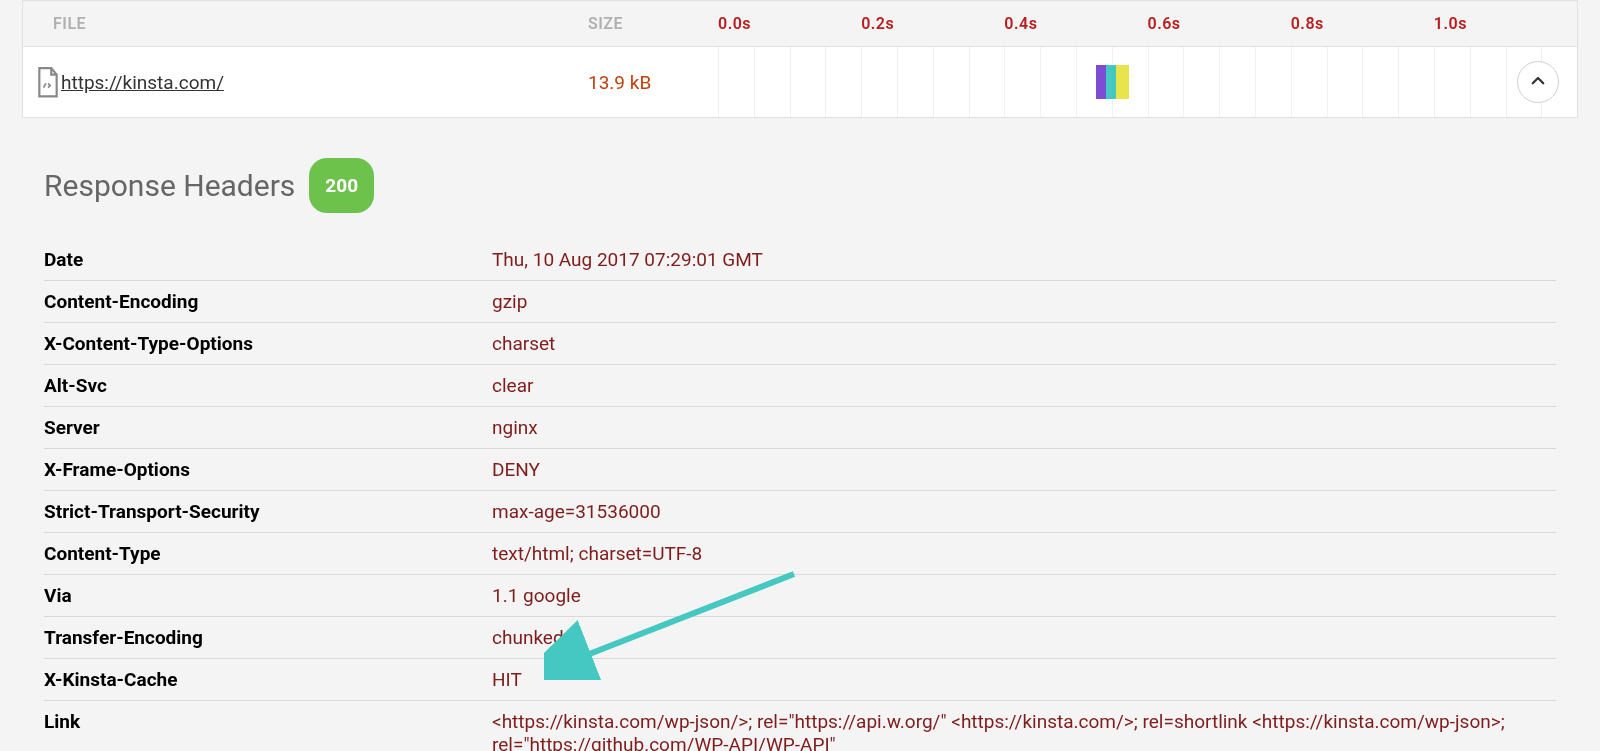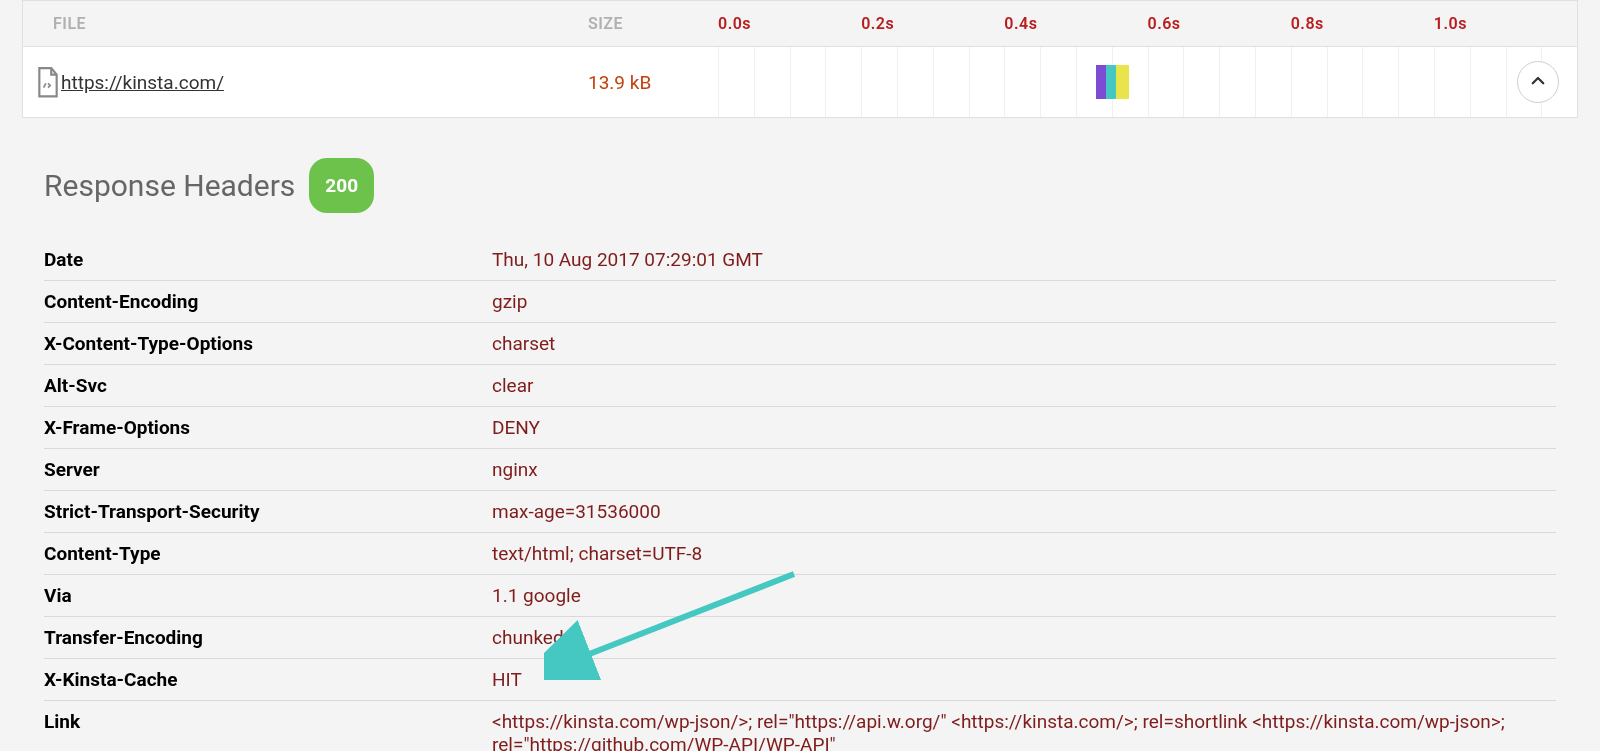--- a/index.html
+++ b/index.html
@@ -167,26 +167,26 @@
         </tr>
         <tr>
           <td class="k">X-Content-Type-Options</td>
           <td class="v">charset</td>
         </tr>
         <tr>
           <td class="k">Alt-Svc</td>
           <td class="v">clear</td>
         </tr>
         <tr>
+          <td class="k">Server</td>
+          <td class="v">nginx</td>
+        </tr>
+        <tr>
           <td class="k">X-Frame-Options</td>
           <td class="v">DENY</td>
-        </tr>
-        <tr>
-          <td class="k">Server</td>
-          <td class="v">nginx</td>
         </tr>
         <tr>
           <td class="k">Strict-Transport-Security</td>
           <td class="v">max-age=31536000</td>
         </tr>
         <tr>
           <td class="k">Content-Type</td>
           <td class="v">text/html; charset=UTF-8</td>
         </tr>
         <tr>

